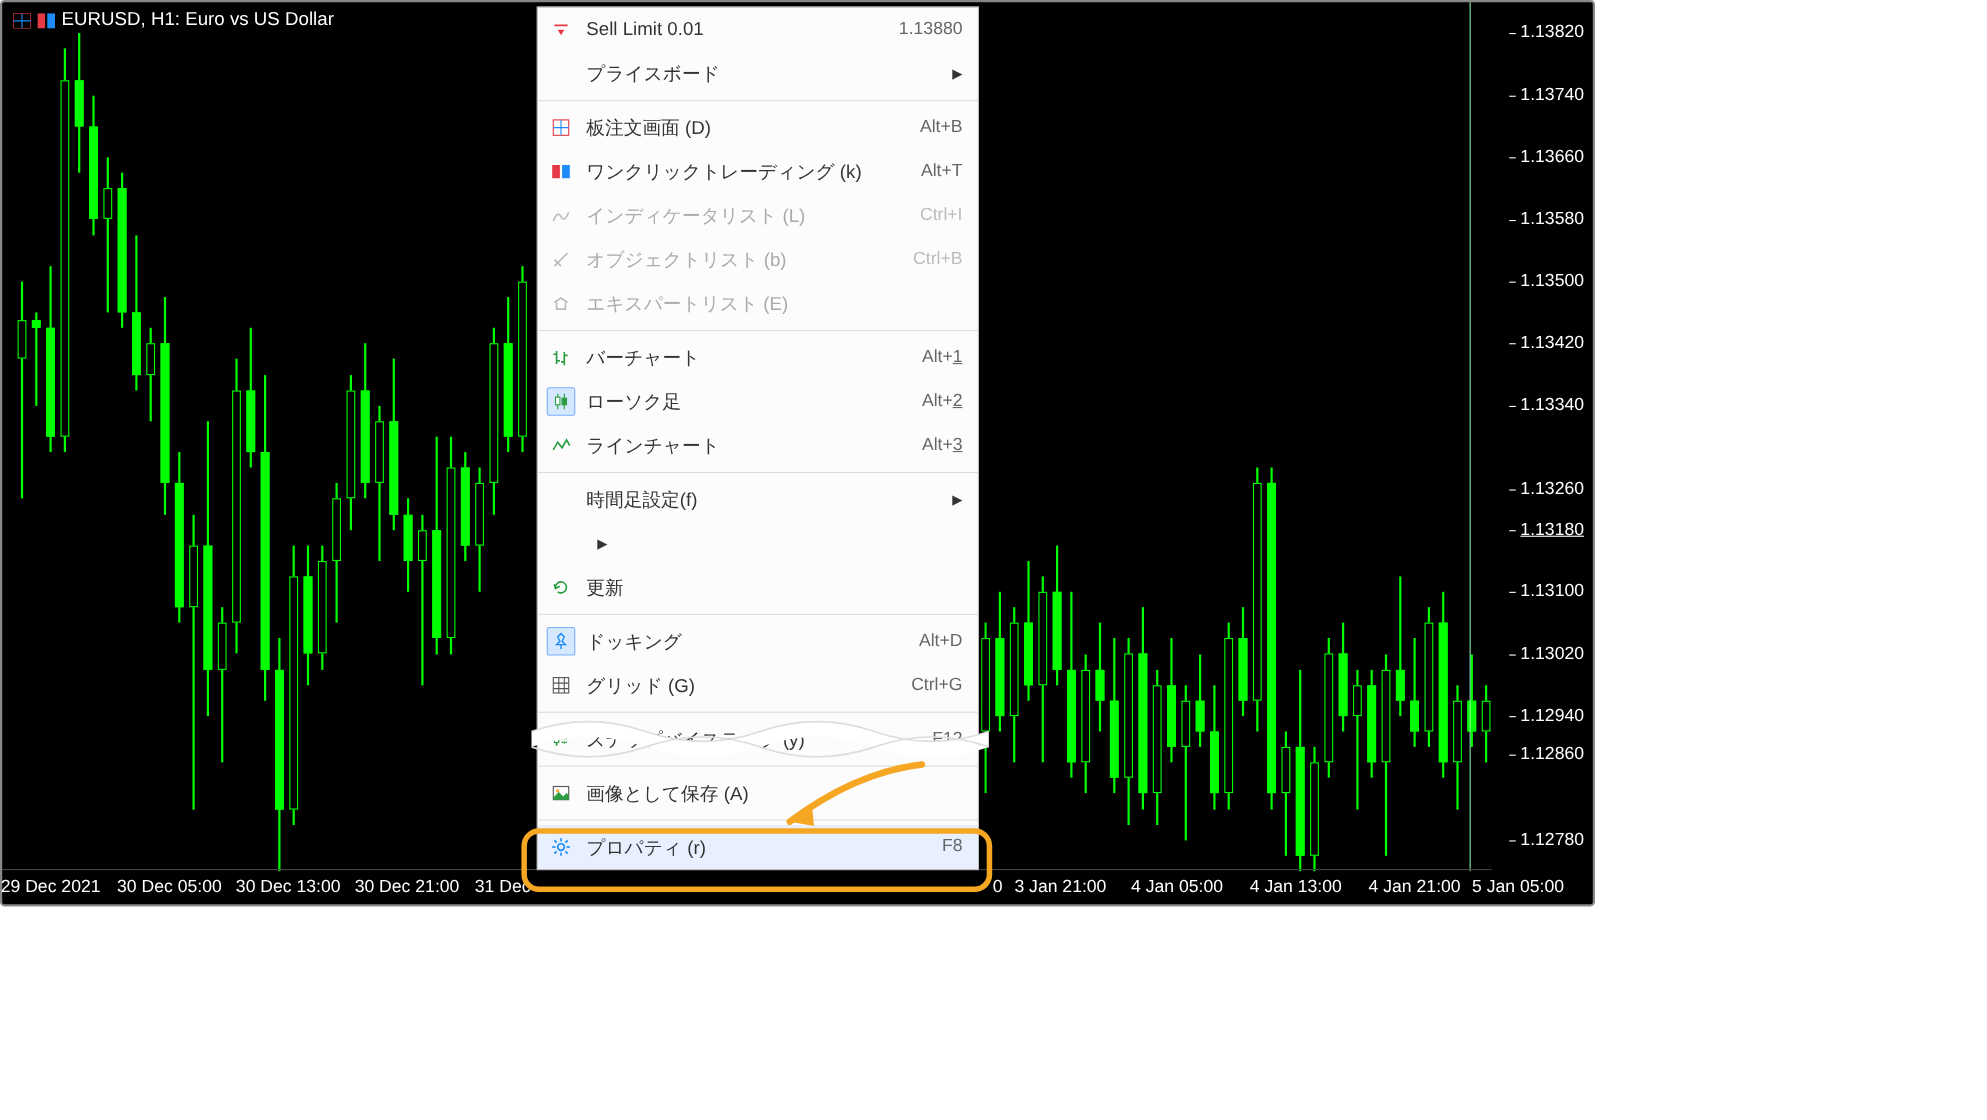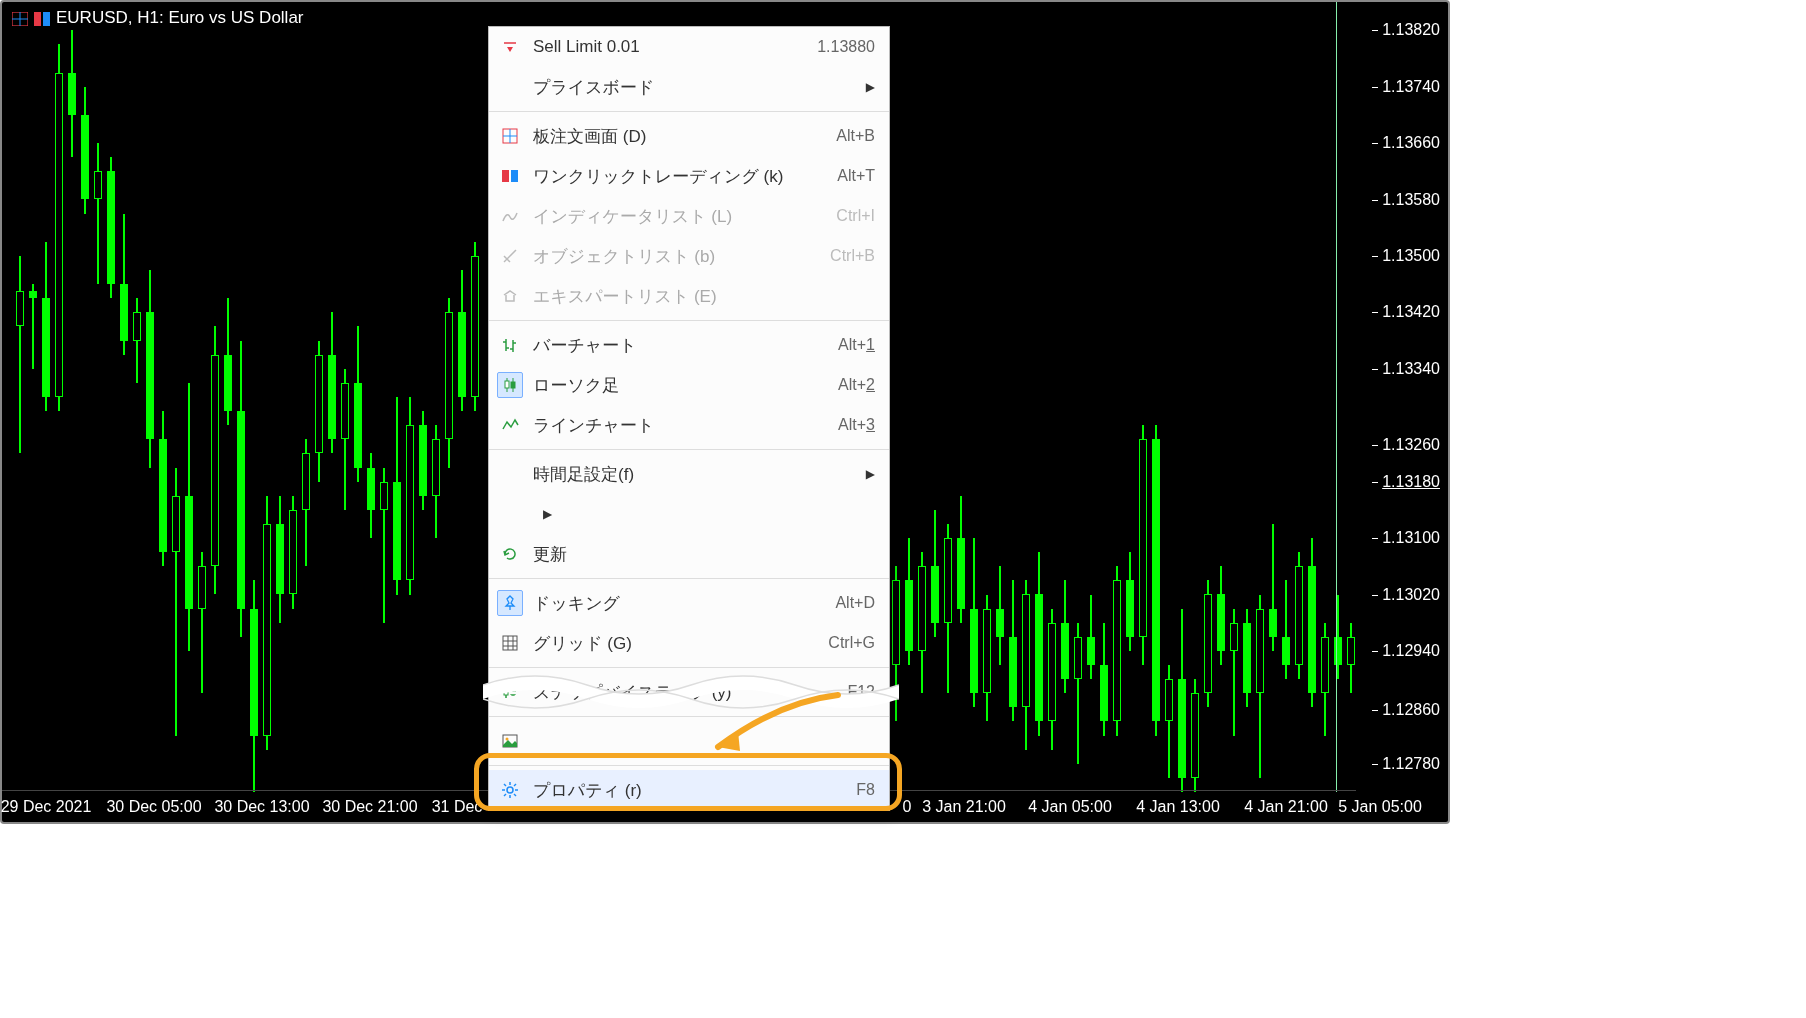--- a/index.html
+++ b/index.html
@@ -11,21 +11,21 @@
   .y-tick { position: absolute; right: 8px; color: #fff; font-size: 16px; white-space: nowrap; }
   .y-tick::before { content: ""; position: absolute; left: -10px; top: 50%; width: 6px; height: 1px; background: #fff; }
   .x-axis { position: absolute; bottom: 0; left: 0; width: 1354px; height: 32px; border-top: 1px solid #444; }
   .x-tick { position: absolute; bottom: 6px; color: #fff; font-size: 16px; white-space: nowrap; transform: translateX(-50%); }
   .candles { position: absolute; top: 0; left: 0; width: 1354px; height: 790px; }
   .candle { position: absolute; width: 8px; }
   .candle .wick { position: absolute; left: 3px; width: 2px; background: #00ff00; }
   .candle .body { position: absolute; left: 0; width: 8px; border: 1px solid #00ff00; }
   .candle.up .body { background: #000; }
   .candle.down .body { background: #00ff00; }
-  .context-menu { position: absolute; top: 24px; left: 486px; width: 402px; background: #fcfcfc; border: 1px solid #bbb; box-shadow: 2px 4px 12px rgba(0,0,0,0.3); z-index: 10; font-size: 17px; color: #333; }
+  .context-menu { position: absolute; top: 4px; left: 486px; width: 402px; background: #fcfcfc; border: 1px solid #bbb; box-shadow: 2px 4px 12px rgba(0,0,0,0.3); z-index: 10; font-size: 17px; color: #333; }
   .menu-item { display: flex; align-items: center; height: 40px; padding: 0 14px 0 8px; cursor: default; position: relative; }
   .menu-item.hover-item { background: #e8f0ff; }
   .menu-item.disabled { color: #aaa; }
   .menu-item .mi-icon { width: 26px; height: 26px; margin-right: 10px; display: flex; align-items: center; justify-content: center; font-size: 16px; }
   .menu-item .mi-label { flex: 1; }
   .menu-item .mi-shortcut { color: #666; font-size: 16px; margin-left: 12px; }
   .menu-item.disabled .mi-shortcut { color: #bbb; }
   .menu-item .mi-arrow { color: #333; font-size: 12px; margin-left: 10px; }
   .menu-sep { height: 1px; background: #ddd; margin: 4px 0; }
   .wave-cut { position: absolute; left: -6px; width: 416px; height: 50px; top: 638px; z-index: 12; pointer-events: none; }
@@ -351,21 +351,21 @@
       <div class="y-tick" style="top: 132.071px;">1.13660</div>
       <div class="y-tick" style="top: 188.5px;">1.13580</div>
       <div class="y-tick" style="top: 244.929px;">1.13500</div>
       <div class="y-tick" style="top: 301.357px;">1.13420</div>
       <div class="y-tick" style="top: 357.786px;">1.13340</div>
       <div class="y-tick" style="top: 434px;">1.13260</div>
       <div class="y-tick" style="top: 470.643px; text-decoration: underline;">1.13180</div>
       <div class="y-tick" style="top: 527.071px;">1.13100</div>
       <div class="y-tick" style="top: 583.5px;">1.13020</div>
       <div class="y-tick" style="top: 639.929px;">1.12940</div>
-      <div class="y-tick" style="top: 699px;">1.12860</div>
+      <div class="y-tick" style="top: 675px;">1.12860</div>
       <div class="y-tick" style="top: 752.786px;">1.12780</div>
     </div>
   <div class="x-axis">
       <div class="x-tick" style="left: 44px;">29 Dec 2021</div>
       <div class="x-tick" style="left: 152px;">30 Dec 05:00</div>
       <div class="x-tick" style="left: 260px;">30 Dec 13:00</div>
       <div class="x-tick" style="left: 368px;">30 Dec 21:00</div>
       <div class="x-tick" style="left: 455px;">31 Dec</div>
       <div class="x-tick" style="left: 905px;">0</div>
       <div class="x-tick" style="left: 962px;">3 Jan 21:00</div>
@@ -535,20 +535,21 @@
       </div>
       <div class="menu-sep"></div>
       <div class="menu-item">
         <span class="mi-icon">
           <svg width="18" height="18">
             <rect x="2" y="3" width="14" height="12" fill="none" stroke="#555"></rect>
             <circle cx="6" cy="7" r="1.5" fill="#f5a623"></circle>
             <path d="M2 13 L7 8 L11 12 L14 9 L16 11 V15 H2 Z" fill="#2a9d3f"></path>
           </svg>
         </span>
+        <span class="mi-label">画像として保存 (A)</span>
       </div>
       <div class="menu-sep"></div>
       <div class="menu-item hover-item">
         <span class="mi-icon">
           <svg width="18" height="18">
             <circle cx="9" cy="9" r="3" fill="none" stroke="#1d8cf8" stroke-width="1.5"></circle>
             <g stroke="#1d8cf8" stroke-width="1.5">
               <line x1="9" y1="1" x2="9" y2="4"></line>
               <line x1="9" y1="14" x2="9" y2="17"></line>
               <line x1="1" y1="9" x2="4" y2="9"></line>

